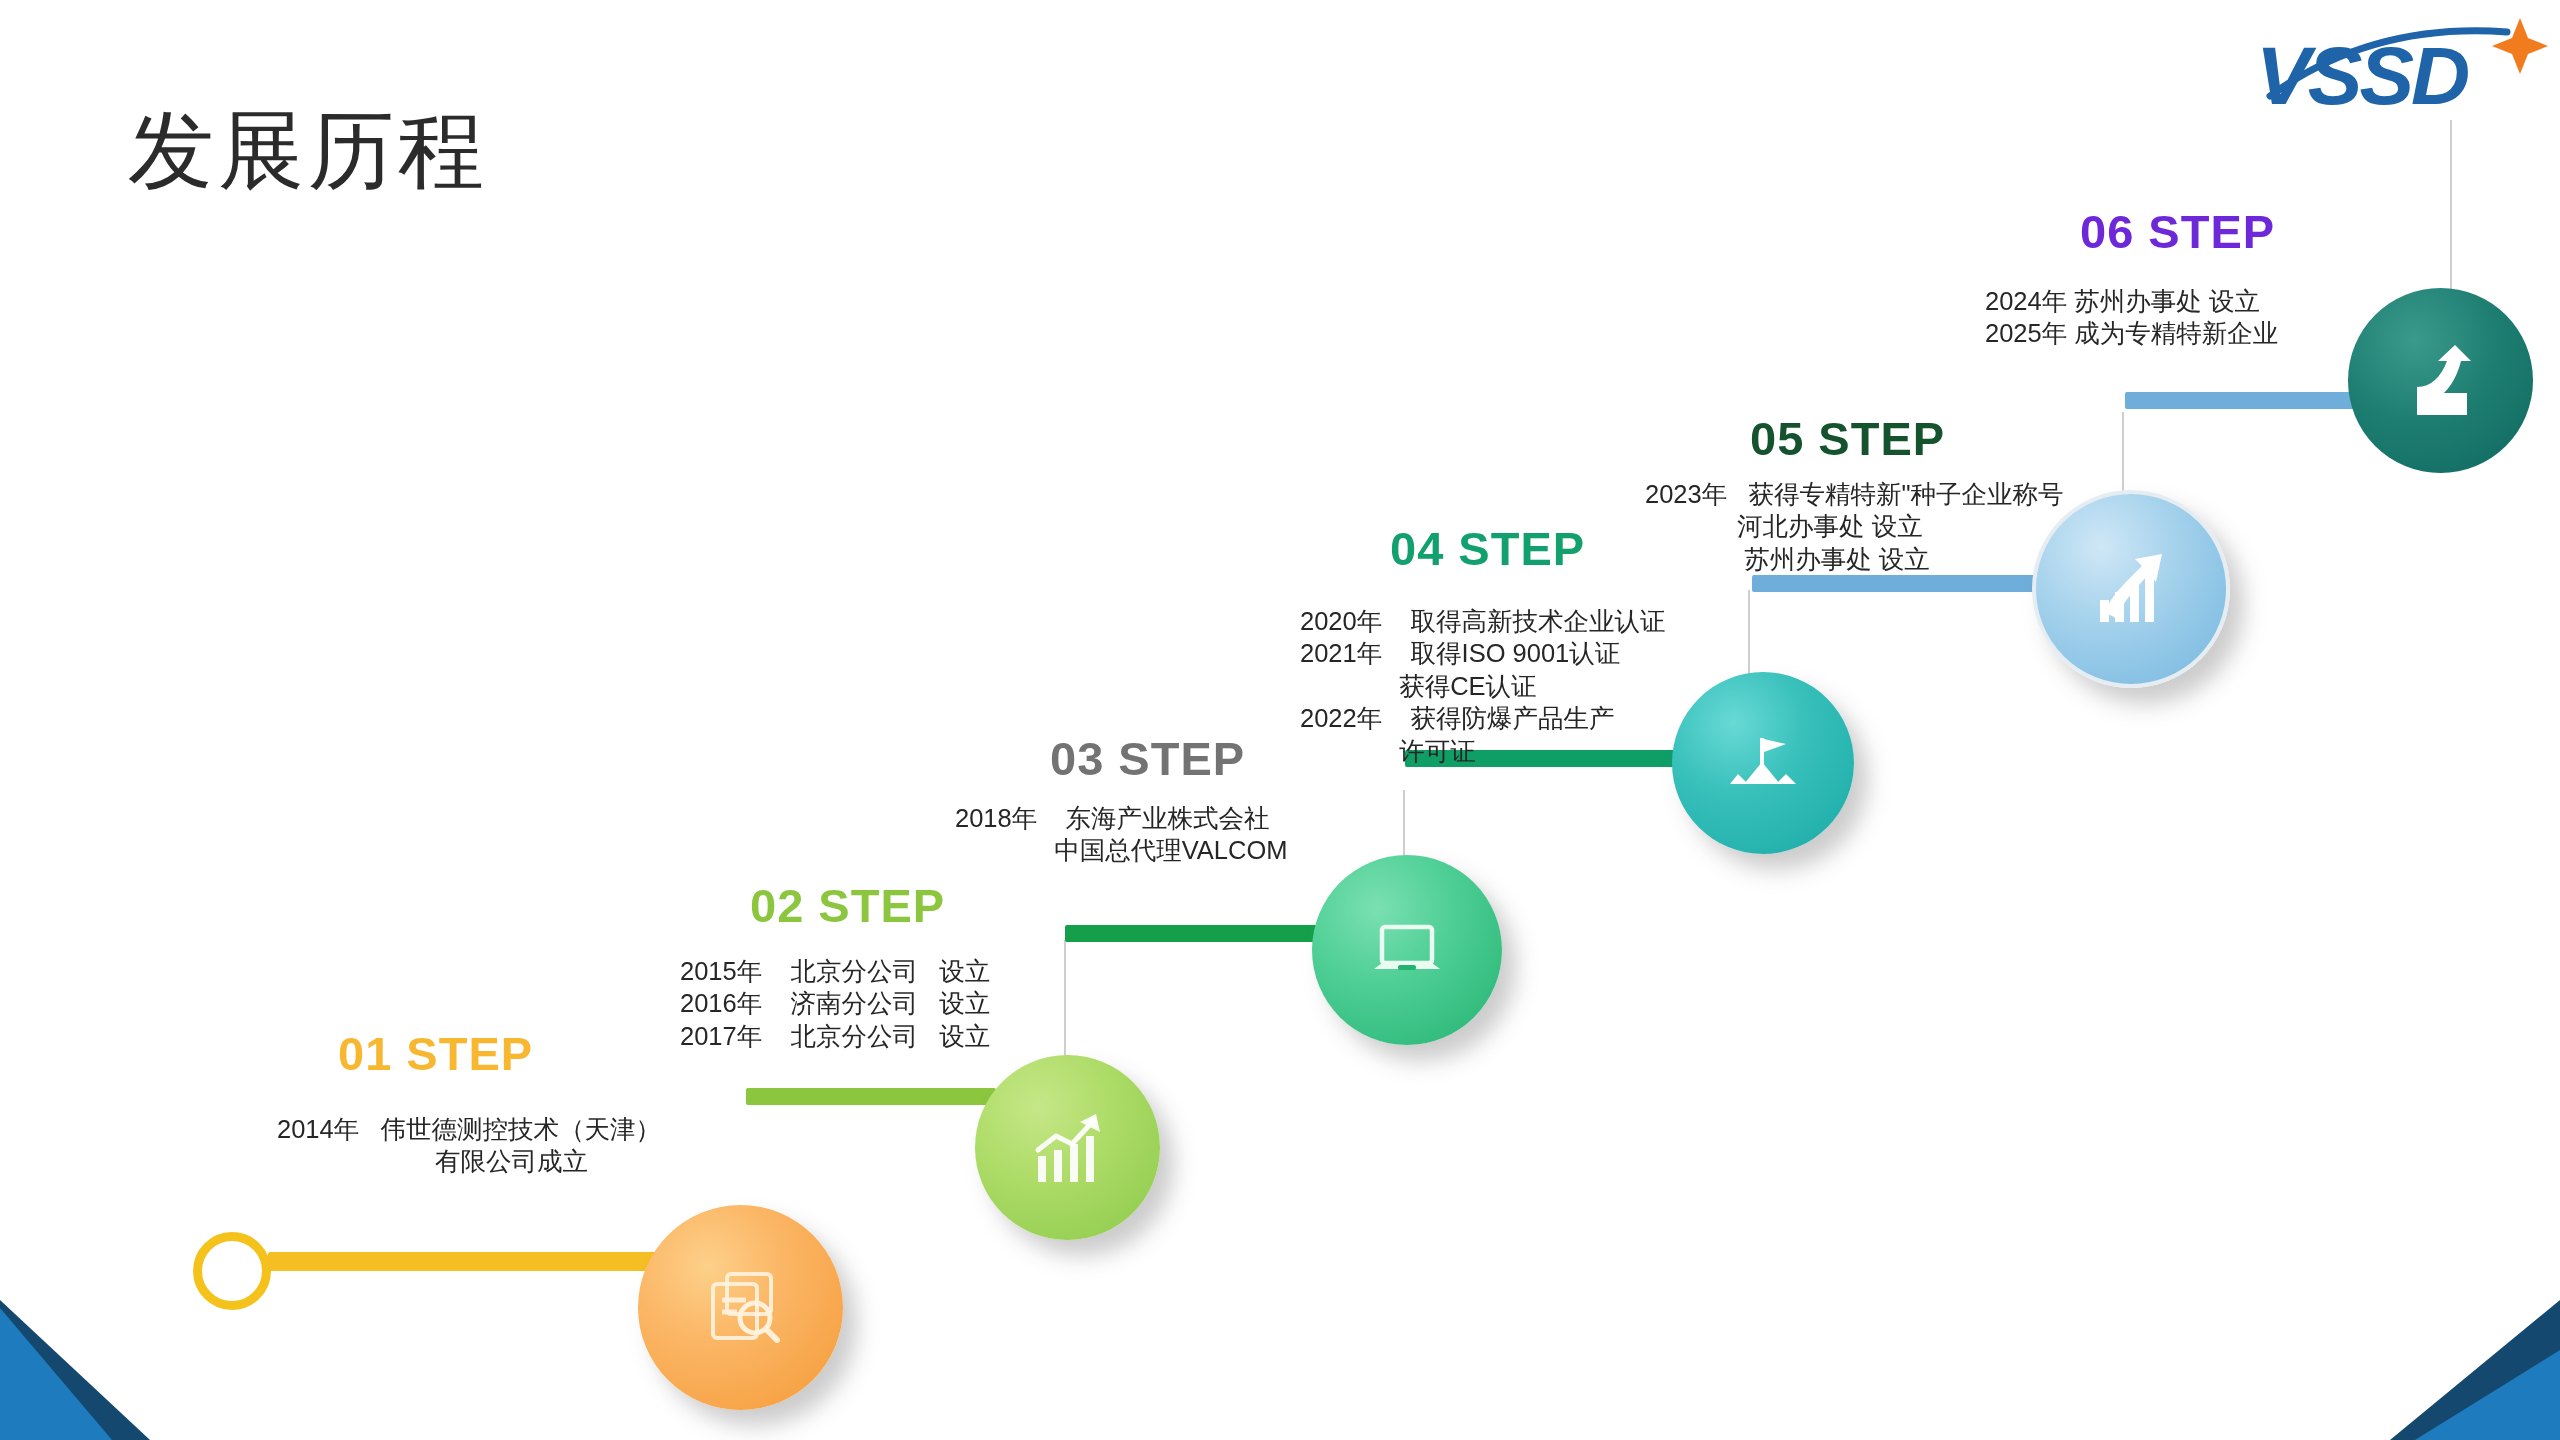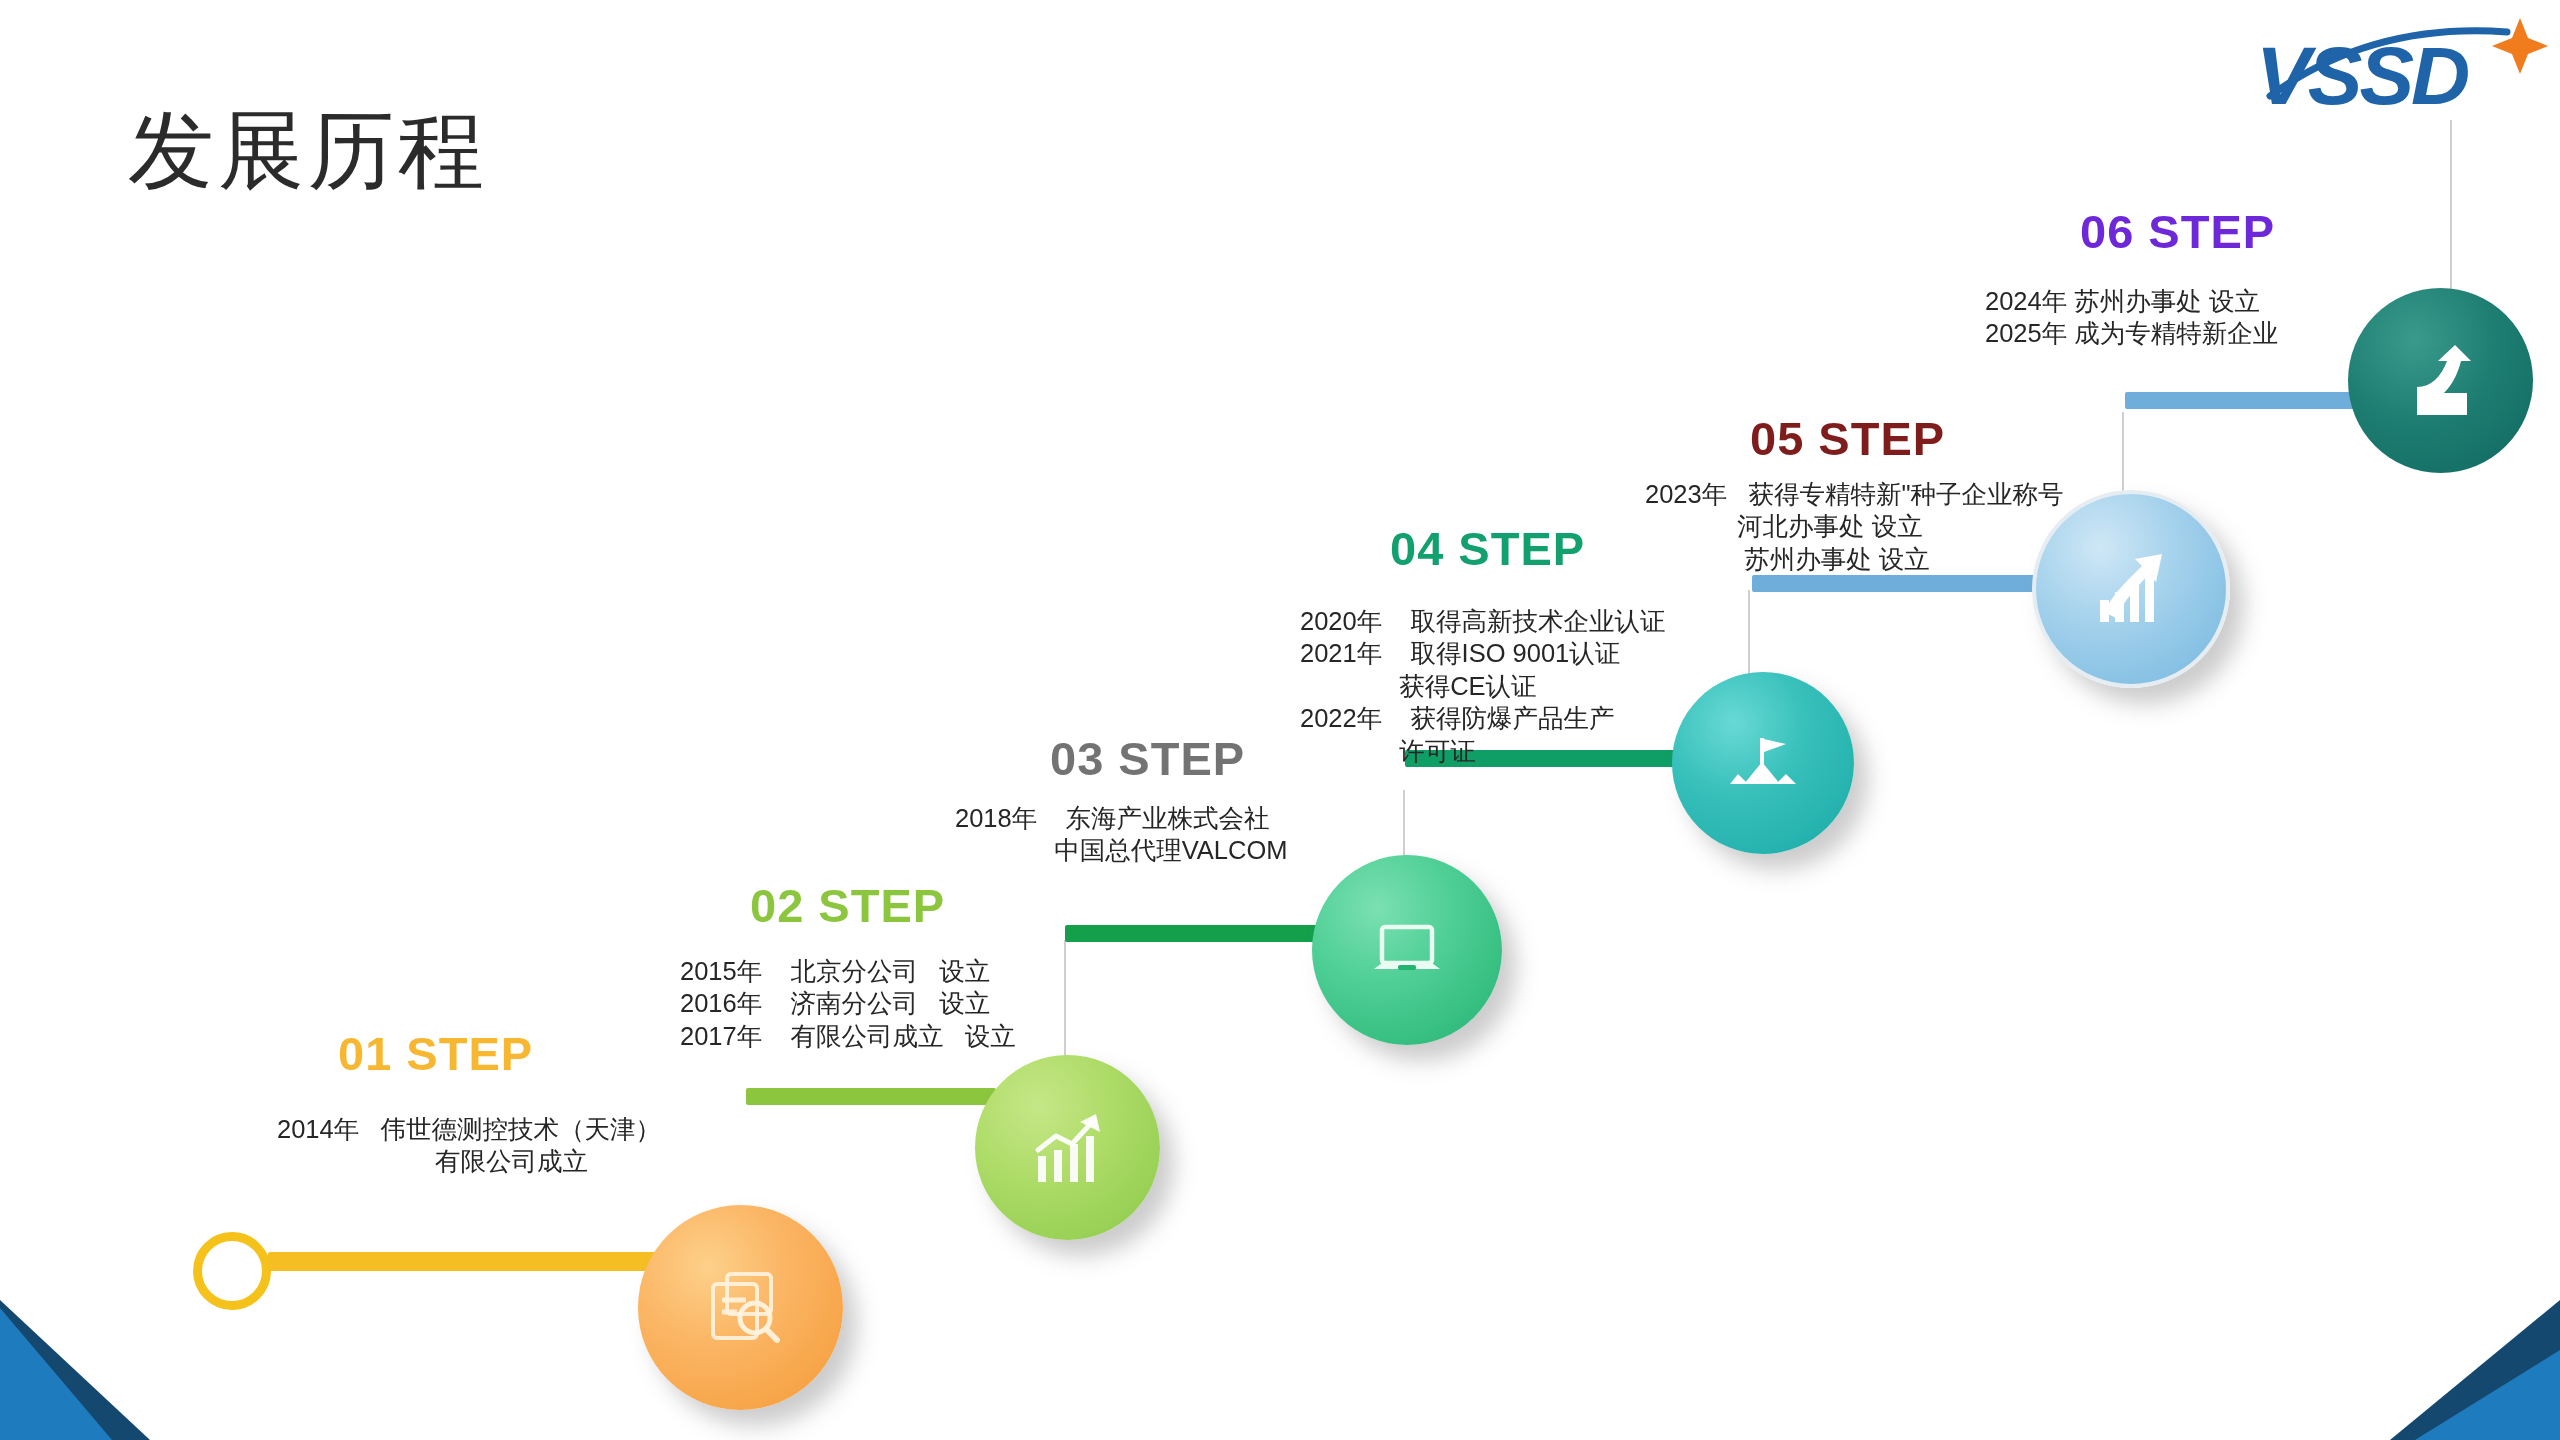--- a/index.html
+++ b/index.html
@@ -98,21 +98,21 @@
           <line x1="73" y1="69" x2="84" y2="80" stroke="#FFF3DF" stroke-width="6" stroke-linecap="round" opacity=".95"></line>
         </svg>
       </span>
     </div>
   </div>
 
   <div class="step">
     <div class="bar" style="left:746px;top:1088px;width:250px;height:17px;background:#8CC63F;"></div>
     <div class="stem" style="left:1064px;top:940px;height:118px;background:#cfcfcf;"></div>
     <div class="step-label" style="left:750px;top:882px;color:#8CC63F;">02  STEP</div>
-    <div class="step-body" style="left:680px;top:955px;"><span>2015年    北京分公司   设立</span><br><span>2016年    济南分公司   设立</span><br><span>2017年    有限公司成立   设立</span></div>
+    <div class="step-body" style="left:680px;top:955px;"><span>2015年    北京分公司   设立</span><br><span>2016年    济南分公司   设立</span><br><span>2017年    北京分公司   设立</span></div>
     <div class="bubble" style="left:975px;top:1055px;width:185px;height:185px;
                 background:radial-gradient(circle at 34% 28%, #C6E788 0%, #AEDC68 40%, #8BC94A 100%);">
       <span>
         <svg width="84" height="84" viewBox="0 0 84 84">
           <g fill="#FFFFFF" opacity=".93">
             <rect x="12" y="50" width="8" height="26"></rect>
             <rect x="28" y="44" width="8" height="32"></rect>
             <rect x="44" y="38" width="8" height="38"></rect>
             <rect x="60" y="30" width="8" height="46"></rect>
           </g>
@@ -155,21 +155,21 @@
           <polygon points="16,52 26,62 8,62" fill="#FFFFFF"></polygon>
           <polygon points="64,52 74,62 54,62" fill="#FFFFFF"></polygon>
         </svg>
       </span>
     </div>
   </div>
 
   <div class="step">
     <div class="bar" style="left:1752px;top:575px;width:290px;height:17px;background:#6FAEDB;"></div>
     <div class="stem" style="left:2122px;top:412px;height:90px;background:#cfcfcf;"></div>
-    <div class="step-label" style="left:1750px;top:415px;color:#7f1d1d;">05  STEP</div>
+    <div class="step-label" style="left:1750px;top:415px;color:#14532d;">05  STEP</div>
     <div class="step-body" style="left:1645px;top:478px;"><span>2023年   获得专精特新"种子企业称号</span><br><span>             河北办事处 设立</span><br><span>              苏州办事处 设立</span></div>
     <div class="bubble" style="left:2032px;top:490px;width:190px;height:190px;
                 background:radial-gradient(circle at 34% 28%, #CFE7F6 0%, #A5D2EC 40%, #74B6DF 100%);
                 border:4px solid #E6EDF2;">
       <span>
         <svg width="90" height="90" viewBox="0 0 90 90">
           <g fill="#FFFFFF">
             <rect x="14" y="56" width="9" height="22"></rect>
             <rect x="29" y="48" width="9" height="30"></rect>
             <rect x="44" y="40" width="9" height="38"></rect>

